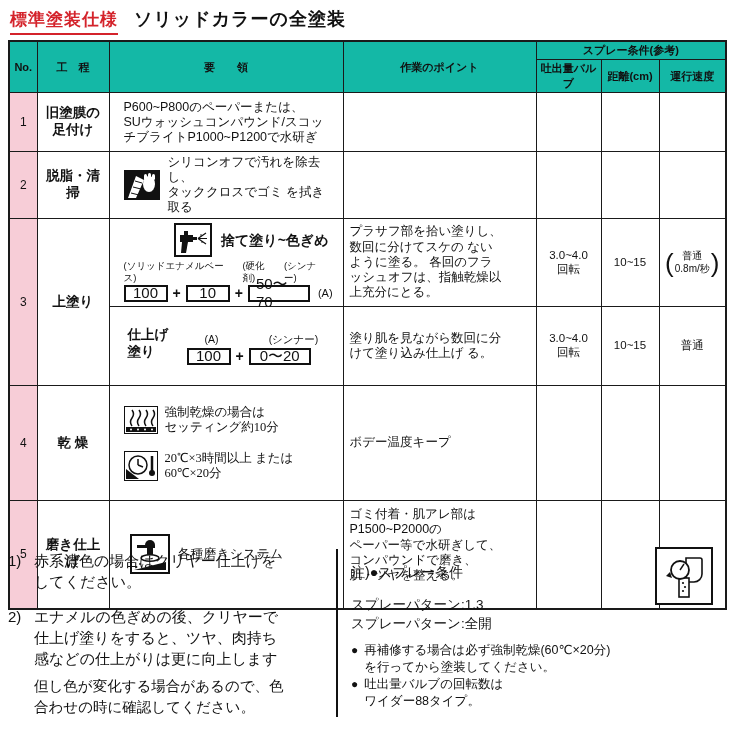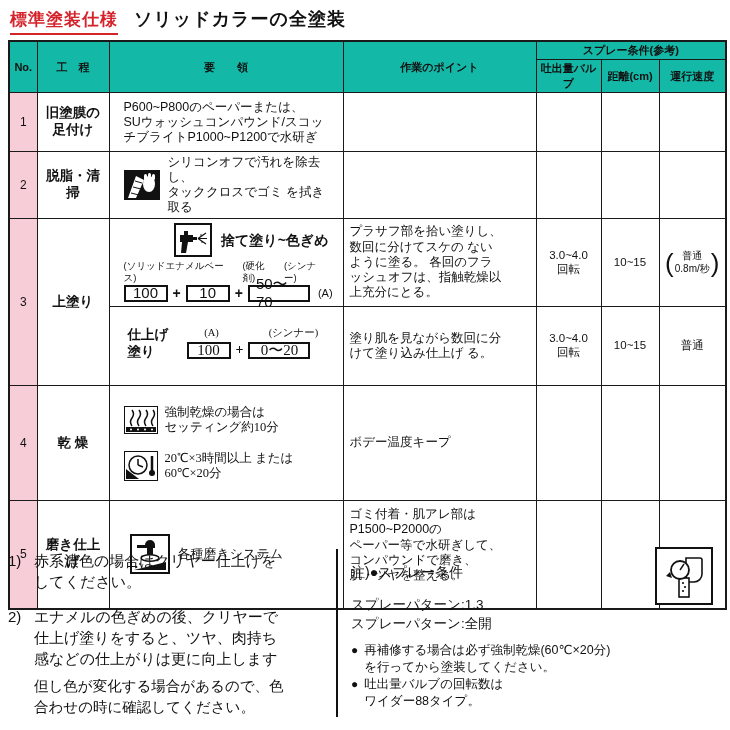--- a/index.html
+++ b/index.html
@@ -27,21 +27,21 @@
   .icon-box { flex:0 0 auto; display:inline-flex; align-items:center; justify-content:center; border:2px solid #111; background:#fff; }
   .proc-line { display:flex; align-items:center; gap:8px; }
 
   
   .step-line { display:flex; align-items:center; gap:9px; font-weight:bold; font-size:14px; margin-bottom:3px;justify-content:flex-end; }
   .mix-labels { display:flex; gap:7px; font-size:9.5px; font-weight:normal; margin:1px 0 2px 0; }
   .mix-row { display:flex; align-items:center; gap:5px; }
   .mix-box { display:inline-flex; align-items:center; justify-content:center; border:2px solid #111; height:17px; font-size:15px; padding:0 6px; min-width:44px; background:#fff; }
   .plus { font-size:14px; font-weight:bold; }
   .mix-suffix { font-size:11px; margin-left:3px; }
-  .finish-wrap { display:flex; gap:12px; padding-left:4px;font-family:Liberation Serif, serif; }
+  .finish-wrap { display:flex; align-items:flex-end; gap:12px; padding-left:4px; }
   .step2 { font-weight:bold; font-size:13.5px; padding-bottom:5px; }
   .mix2-labels { display:flex; font-size:10.5px; margin-bottom:2px; }
   .mix2-labels .l1 { width:50px; text-align:center; }
   .mix2-labels .l2 { width:70px; margin-left:22px; text-align:center; }
 
   
   .speed-paren { display:flex; align-items:center; justify-content:center; gap:1px; }
   .speed-paren .paren { font-size:26px; font-weight:300; line-height:1; }
   .speed-paren .inner { font-size:10px; line-height:1.25; white-space:pre-line; text-align:center; }
 

